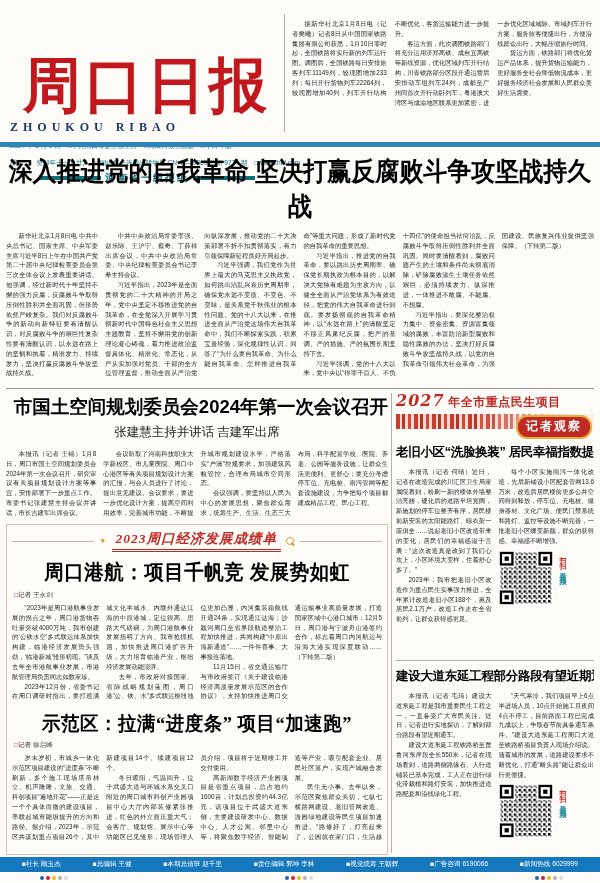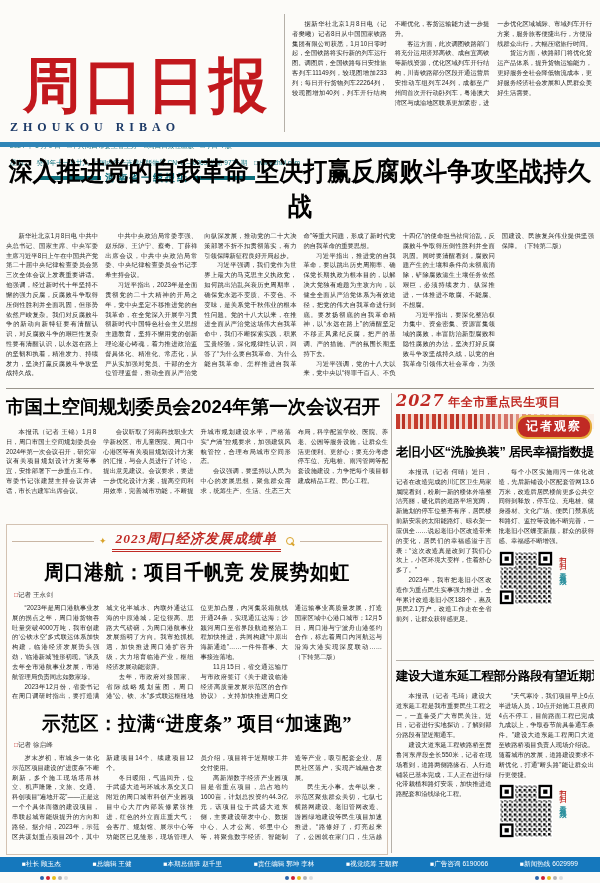--- a/index.html
+++ b/index.html
@@ -40,21 +40,21 @@
   .kicker { text-align:center; color:#d02220; font-weight:bold; font-size:15px;
     font-family:"Liberation Serif", serif; letter-spacing:1px; }
   .lead-headline { text-align:center; color:#000; font-weight:900; font-size:24px;
     letter-spacing:0px; margin-top:6px; transform:scaleY(1.08); }
   .lead-subhead { text-align:center; color:#d02220; font-size:13px; margin-top:9px;
     font-family:"Liberation Serif", serif; font-weight:bold; }
   .cols6 { margin-top:10px; column-count:6; column-gap:7px; column-fill:auto; height:152px; overflow:hidden; }
   .hdiv { position:absolute; height:1px; background:#9a958d; }
   
   #planning { position:absolute; left:6px; top:394px; width:382px; }
-  .plan-headline { text-align:left; font-weight:900; font-size:18.5px; color:#000; letter-spacing:0px; }
+  .plan-headline { text-align:right; font-weight:900; font-size:18.5px; color:#000; letter-spacing:0px; }
   .plan-subhead { text-align:center; font-size:12.5px; color:#222; margin-top:5px;
     font-family:"Liberation Serif", serif; }
   .cols4 { column-count:4; column-gap:7px; column-fill:auto; overflow:hidden; }
   #planning .cols4 { margin-top:8px; height:78px; }
   
   #econ-box { position:absolute; left:6px; top:524px; width:382px; height:331px;
     border:1px solid #d3c2b2; background:#fdfcf9; padding:4px 5px; }
   .econ-banner { display:flex; align-items:center; gap:5px; margin-top:1px; }
   .banner-line { flex:1; height:1px; background:#c9b6a4; }
   .sparkle { color:#d9a32a; font-size:9px; }
@@ -155,20 +155,21 @@
       <p>习近平指出，推进党的自我革命，要以跳出历史周期率、确保党长期执政为根本目的，以解决大党独有难题为主攻方向，以健全全面从严治党体系为有效途径，把党的伟大自我革命进行到底。要发扬彻底的自我革命精神，以“永远在路上”的清醒坚定不移正风肃纪反腐，把严的基调、严的措施、严的氛围长期坚持下去。</p>
       <p>习近平强调，党的十八大以来，党中央以“得罪千百人、不负十四亿”的使命担当祛疴治乱，反腐败斗争取得压倒性胜利并全面巩固。同时要清醒看到，腐败问题产生的土壤和条件尚未彻底消除，铲除腐败滋生土壤任务依然艰巨，必须持续发力、纵深推进，一体推进不敢腐、不能腐、不想腐。</p>
       <p>习近平指出，要深化整治权力集中、资金密集、资源富集领域的腐败，丰富防治新型腐败和隐性腐败的办法，坚决打好反腐败斗争攻坚战持久战，以党的自我革命引领伟大社会革命，为强国建设、民族复兴伟业提供坚强保障。（下转第二版）</p>
     </div>
   </div>
 
   <div class="hdiv" style="left:6px; top:388px; width:588px;"></div>
 
   <div id="planning">
     <div class="plan-headline">市国土空间规划委员会2024年第一次会议召开</div>
+    <div class="plan-subhead">张建慧主持并讲话  吉建军出席</div>
     <div class="smallbody cols4">
       <p>本报讯（记者 王锦）1月8日，周口市国土空间规划委员会2024年第一次会议召开，研究审议有关项目规划设计方案等事宜，安排部署下一步重点工作。市委书记张建慧主持会议并讲话，市长吉建军出席会议。</p>
       <p>会议听取了河南科技职业大学新校区、市儿童医院、周口中心港区等有关项目规划设计方案的汇报，与会人员进行了讨论，提出意见建议。会议要求，要进一步优化设计方案，提高空间利用效率，完善城市功能，不断提升城市规划建设水平，严格落实“户清”控规要求，加强建筑风貌管控，合理布局城市空间形态。</p>
       <p>会议强调，要坚持以人民为中心的发展思想，聚焦群众需求，统筹生产、生活、生态三大布局，科学配置学校、医院、养老、公园等服务设施，让群众生活更便利、更舒心；要充分考虑停车位、充电桩、雨污管网等配套设施建设，力争把每个项目都建成精品工程、民心工程。</p>
 
     </div>
   </div>
 
   <div id="econ-box">
     <div class="econ-banner">

